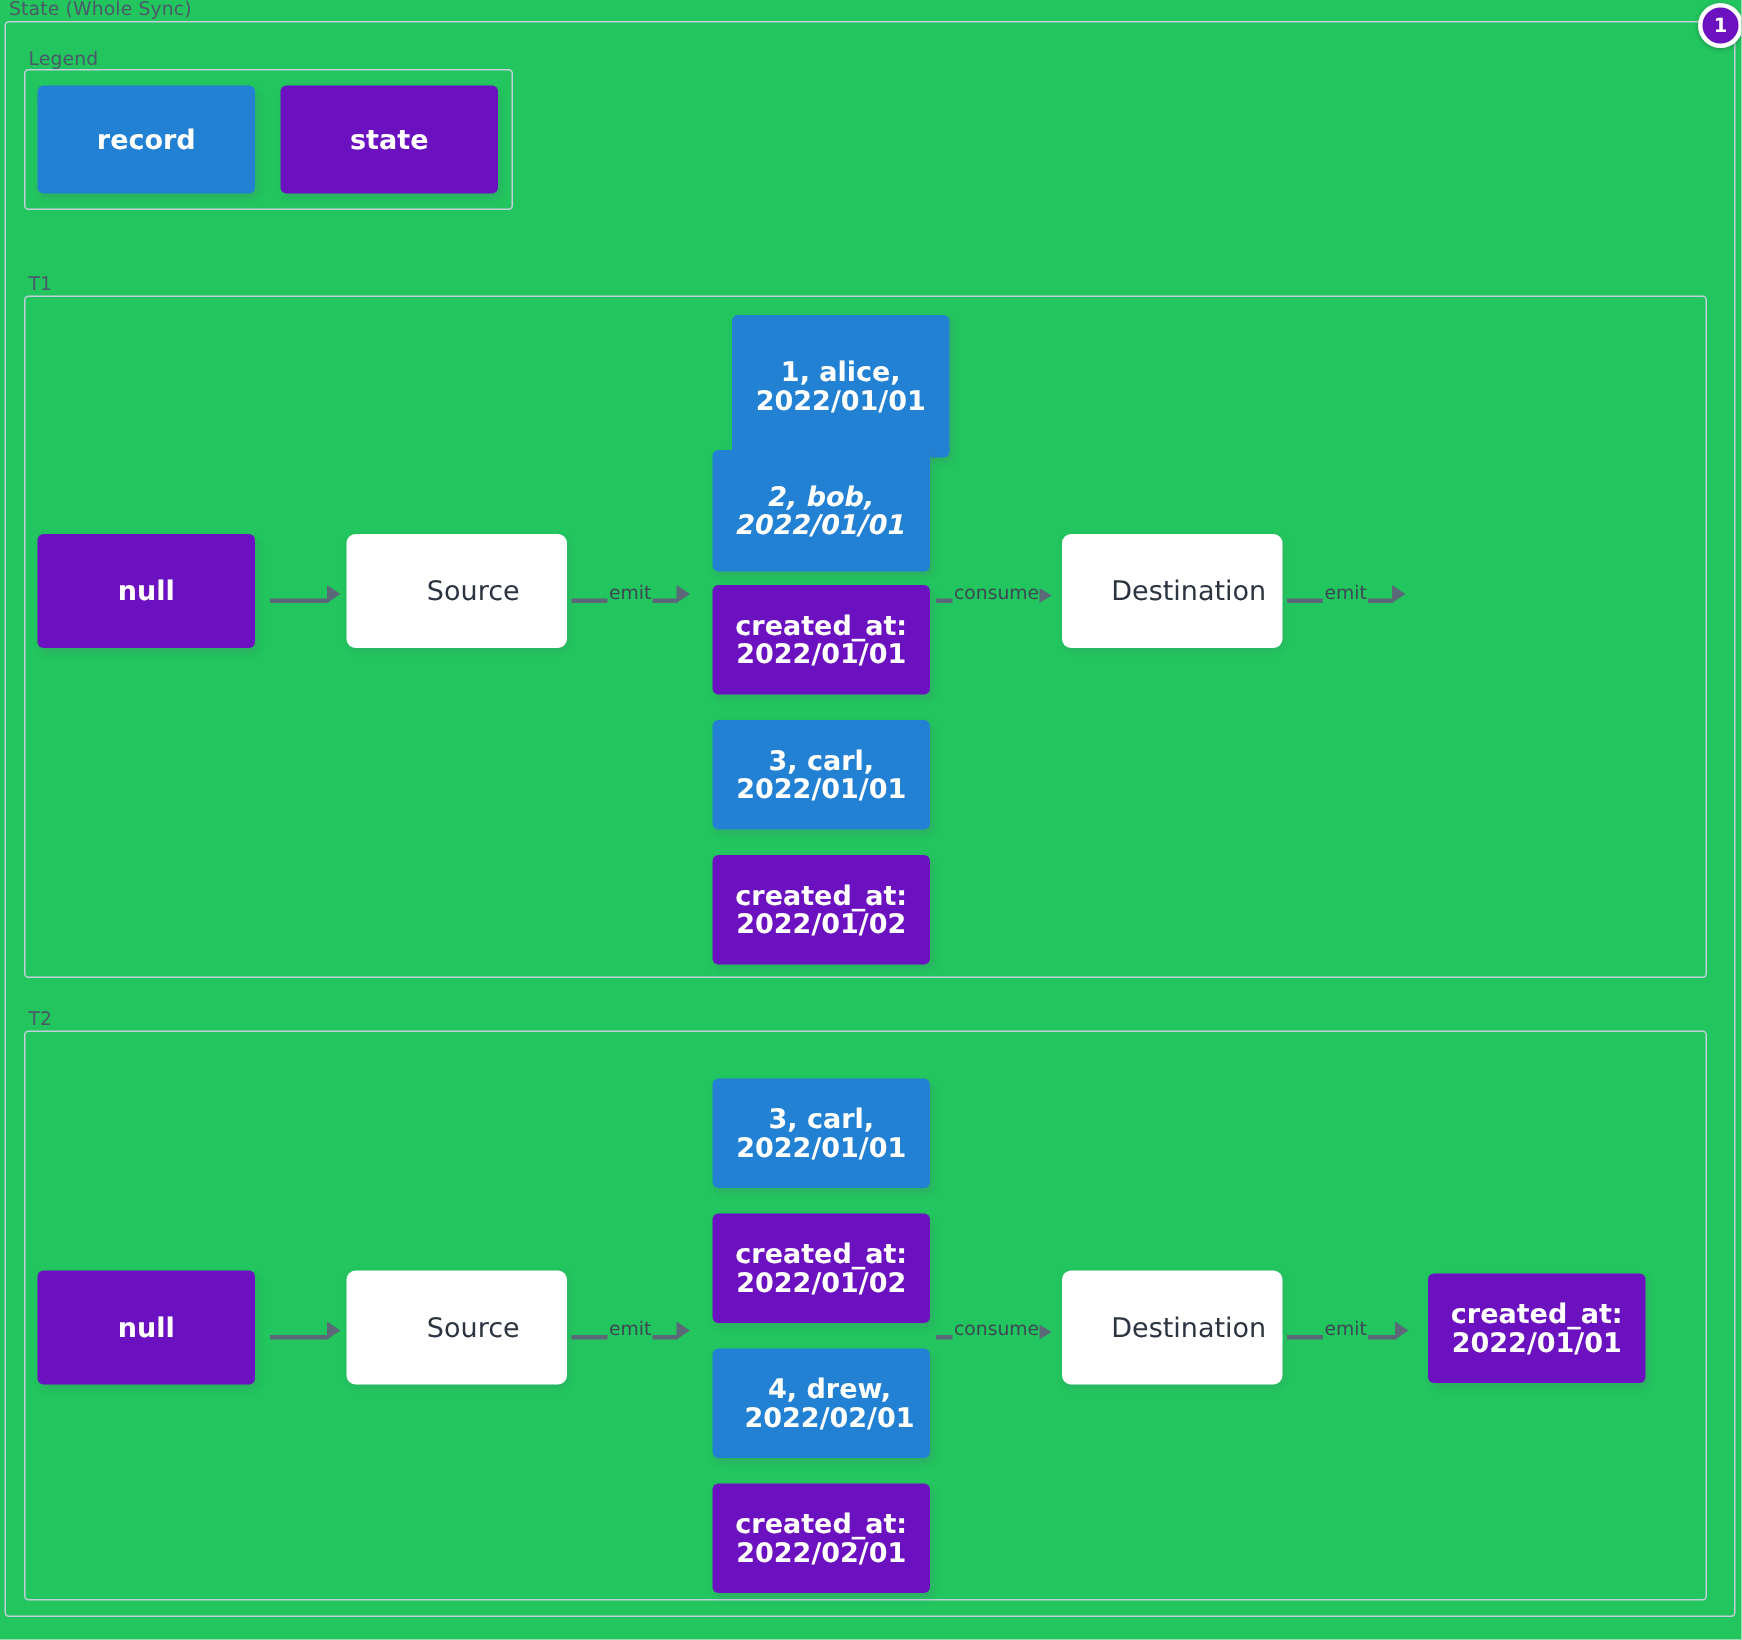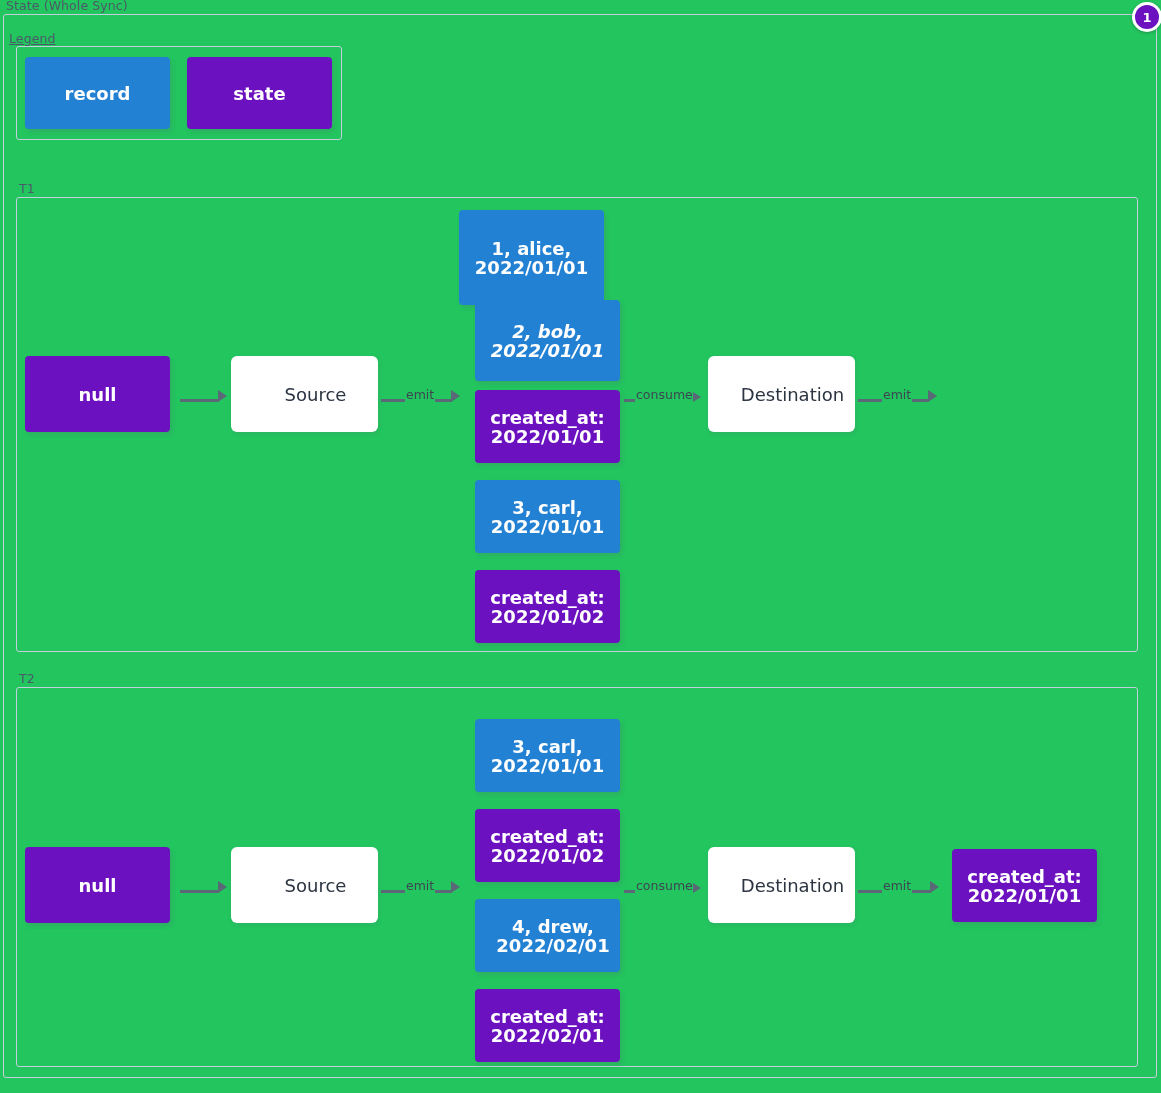--- a/index.html
+++ b/index.html
@@ -32,21 +32,21 @@
     background: transparent;
     box-sizing: border-box;
   }
 
   
   #root-frame { left: 3px; top: 14px; width: 1154px; height: 1064px; }
   #root-label { left: 6px; top: -1px; }
 
   
   #legend-frame { left: 16px; top: 46px; width: 326px; height: 94px; }
-  #legend-label { left: 9px; top: 32px; text-decoration: underline; }
+  #legend-label { left: 19px; top: 32px; }
 
   
   #t1-frame { left: 16px; top: 197px; width: 1122px; height: 455px; }
   #t1-label { left: 19px; top: 182px; }
   #t2-frame { left: 16px; top: 687px; width: 1122px; height: 380px; }
   #t2-label { left: 19px; top: 672px; }
 
   
   .node {
     position: absolute;
@@ -163,21 +163,21 @@
 
   <div class="node plain" style="left:231px; top:356px; width:147px; height:76px;">Source</div>
 
   <div class="edge" style="left:381px; top:386px; width:91px;">
     <div class="seg" style="width:24px;"></div>
     <div class="elabel">emit</div>
     <div class="seg" style="width:17px;"></div>
     <div class="head"></div>
   </div>
 
-  <div class="node record" style="left:459px; top:210px; width:145px; height:95px;">1, alice, 2022/01/01</div>
+  <div class="node record" style="left:488px; top:210px; width:145px; height:95px;">1, alice, 2022/01/01</div>
   <div class="node record" style="left:475px; top:300px; width:145px; height:81px;font-style:italic;">2, bob, 2022/01/01</div>
   <div class="node state" style="left:475px; top:390px; width:145px; height:73px;">created_at:
 2022/01/01</div>
   <div class="node record" style="left:475px; top:480px; width:145px; height:73px;">3, carl, 2022/01/01</div>
   <div class="node state" style="left:475px; top:570px; width:145px; height:73px;">created_at:
 2022/01/02</div>
 
   <div class="edge" style="left:624px; top:386px; width:84px;">
     <div class="seg" style="width:11px;"></div>
     <div class="elabel">consume</div>

